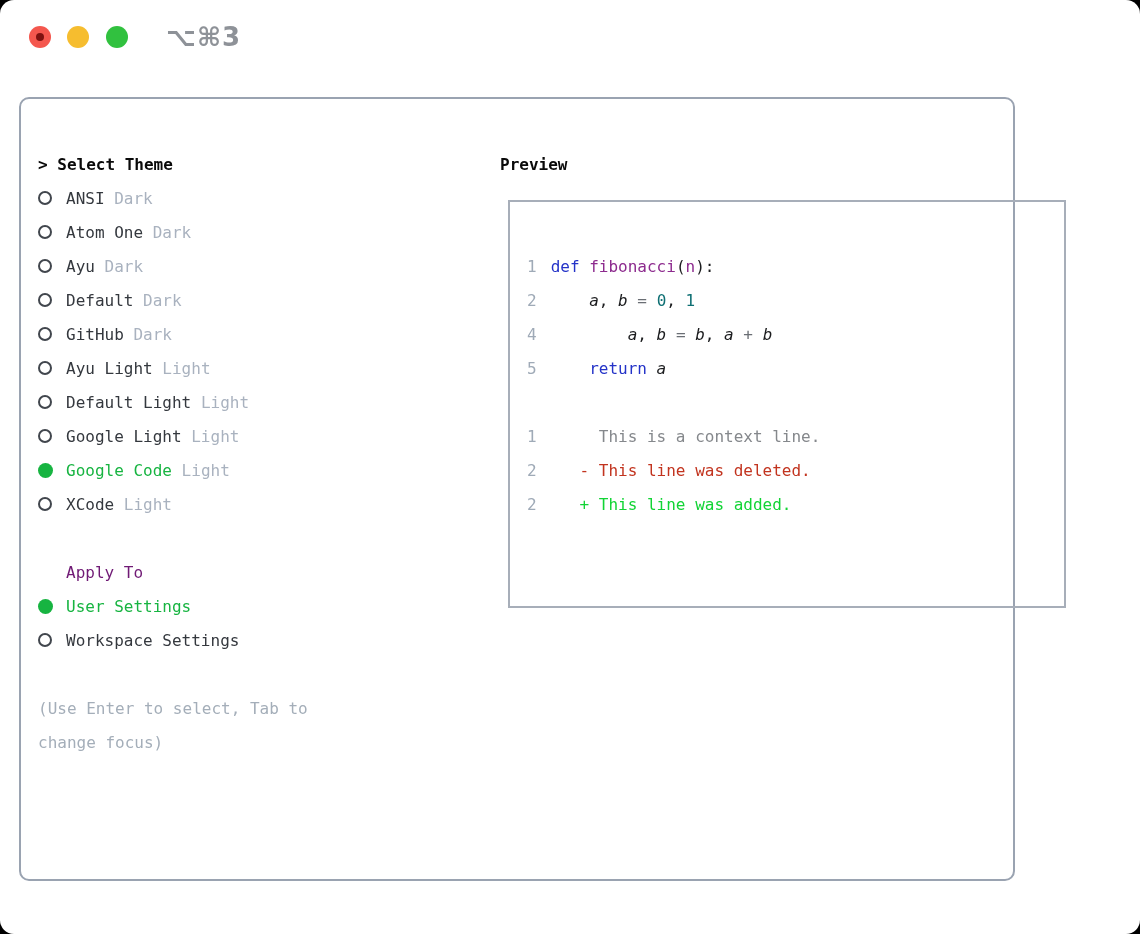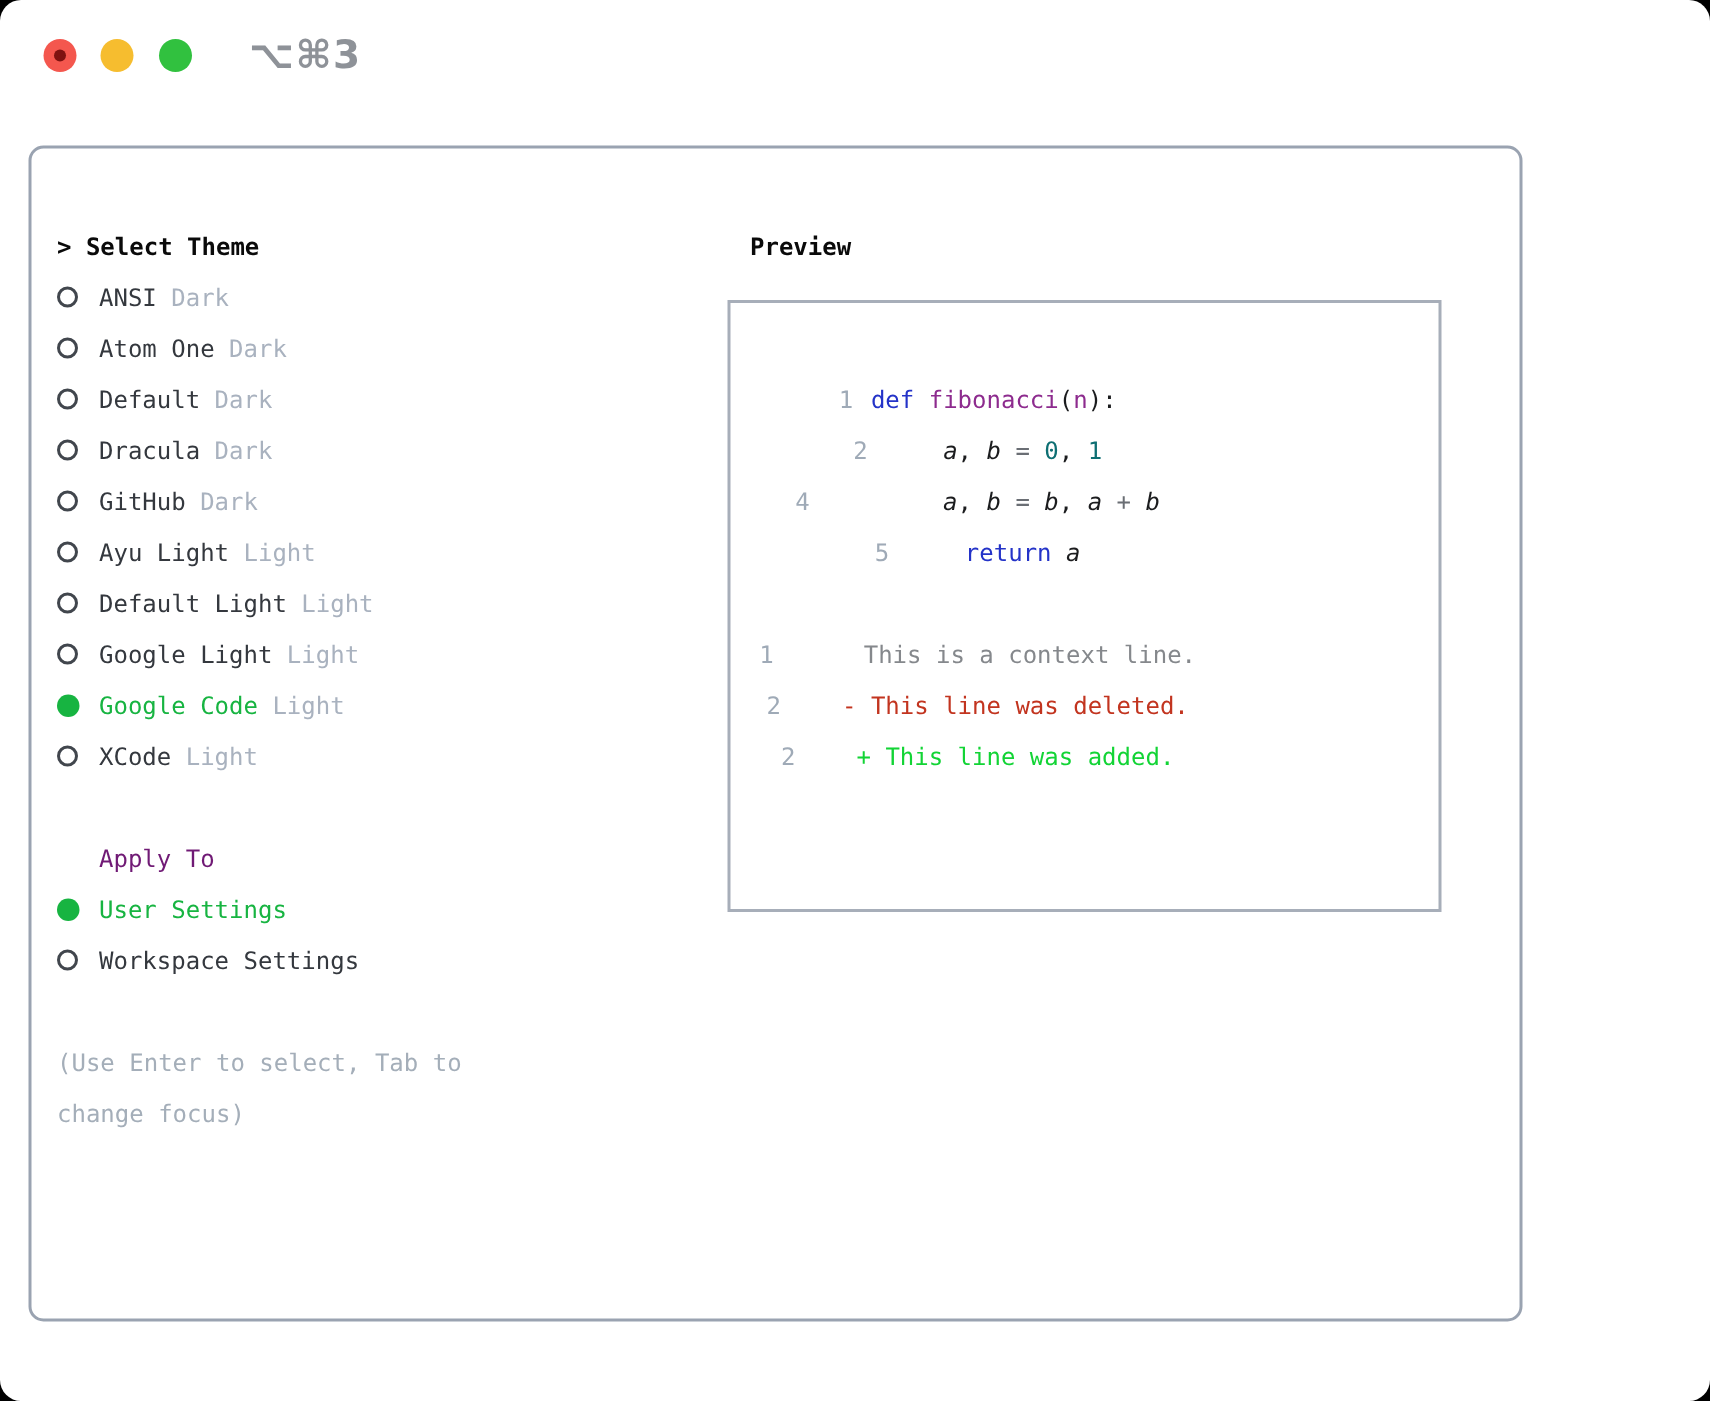--- a/index.html
+++ b/index.html
@@ -39,23 +39,22 @@
   .radio.sel{width:15px;height:15px;border:none;background:var(--accent_green,#17b441)}
   .item-name{color:var(--item_text,#34383e)}
   .item-name.sel{color:var(--accent_green,#17b441)}
   .variant{color:var(--muted_variant,#a9b2bf)}
   .apply-hdr{color:#701a75}
   .hint{color:var(--hint_gray,#a4aeb9)}
 
   
   .preview-title{position:absolute;left:479px;top:49px}
   .preview-box{
-    position:absolute;left:464px;top:101px;width:476px;height:408px;box-sizing:border-box;
+    position:absolute;left:487px;top:101px;width:558px;height:408px;box-sizing:border-box;
     border:2px solid var(--preview_border,#a7aeb9);
-    text-align:center;
   }
   .preview-lines{position:absolute;left:17px;top:14px}
   .ln{display:inline-block;width:14px;color:var(--line_number,#9faab7)}
   .sg-kw{color:var(--keyword_blue,#2433c8)}
   .sg-fn{color:var(--function_purple,#8d2b8e)}
   .sg-pm{color:var(--function_purple,#8d2b8e)}
   .sg-num{color:var(--literal_teal,#0e6f73)}
   .sg-op{color:var(--operator_gray,#6a6e74)}
   .sg-plain{color:var(--plain_code,#1b1c1e)}
   .sg-var{color:var(--plain_code,#1b1c1e);font-style:italic}
@@ -75,22 +74,22 @@
   <span class="light light-green"></span>
   <div class="win-title">⌥⌘3</div>
 
   <div class="main-box">
 
     <div class="left-col">
       <div class="row"><span class="hdr">&gt; </span><span class="hdr">Select Theme</span></div>
       <div id="theme-list">
           <div class="row"><span class="bullet-col"><span class="radio"></span></span><span class="item-name">ANSI</span><span> </span><span class="variant">Dark</span></div>
           <div class="row"><span class="bullet-col"><span class="radio"></span></span><span class="item-name">Atom One</span><span> </span><span class="variant">Dark</span></div>
+          <div class="row"><span class="bullet-col"><span class="radio"></span></span><span class="item-name">Ayu</span><span> </span><span class="variant">Dark</span></div>
           <div class="row"><span class="bullet-col"><span class="radio"></span></span><span class="item-name">Default</span><span> </span><span class="variant">Dark</span></div>
-          <div class="row"><span class="bullet-col"><span class="radio"></span></span><span class="item-name">Dracula</span><span> </span><span class="variant">Dark</span></div>
           <div class="row"><span class="bullet-col"><span class="radio"></span></span><span class="item-name">GitHub</span><span> </span><span class="variant">Dark</span></div>
           <div class="row"><span class="bullet-col"><span class="radio"></span></span><span class="item-name">Ayu Light</span><span> </span><span class="variant">Light</span></div>
           <div class="row"><span class="bullet-col"><span class="radio"></span></span><span class="item-name">Default Light</span><span> </span><span class="variant">Light</span></div>
           <div class="row"><span class="bullet-col"><span class="radio"></span></span><span class="item-name">Google Light</span><span> </span><span class="variant">Light</span></div>
           <div class="row"><span class="bullet-col"><span class="radio sel"></span></span><span class="item-name sel">Google Code</span><span> </span><span class="variant">Light</span></div>
           <div class="row"><span class="bullet-col"><span class="radio"></span></span><span class="item-name">XCode</span><span> </span><span class="variant">Light</span></div>
         </div>
       <div class="row"> </div>
       <div class="row"><span class="bullet-col"> </span><span class="apply-hdr">Apply To</span></div>
       <div id="apply-list">

